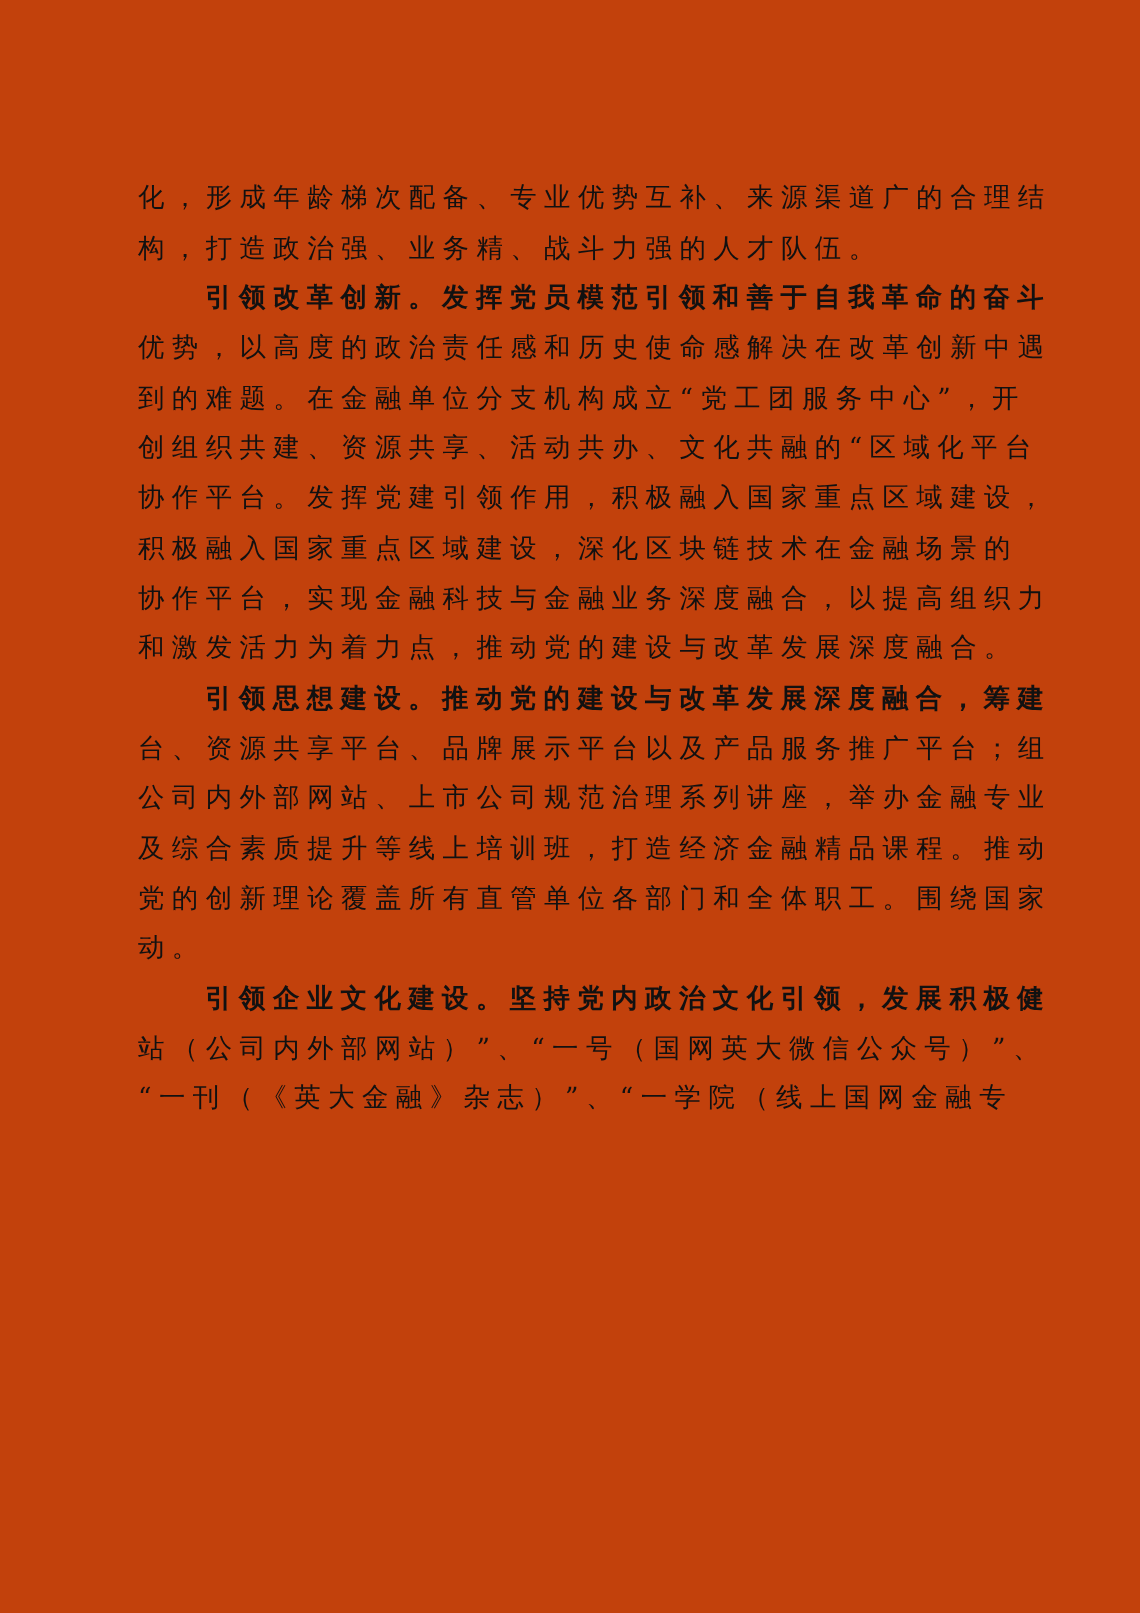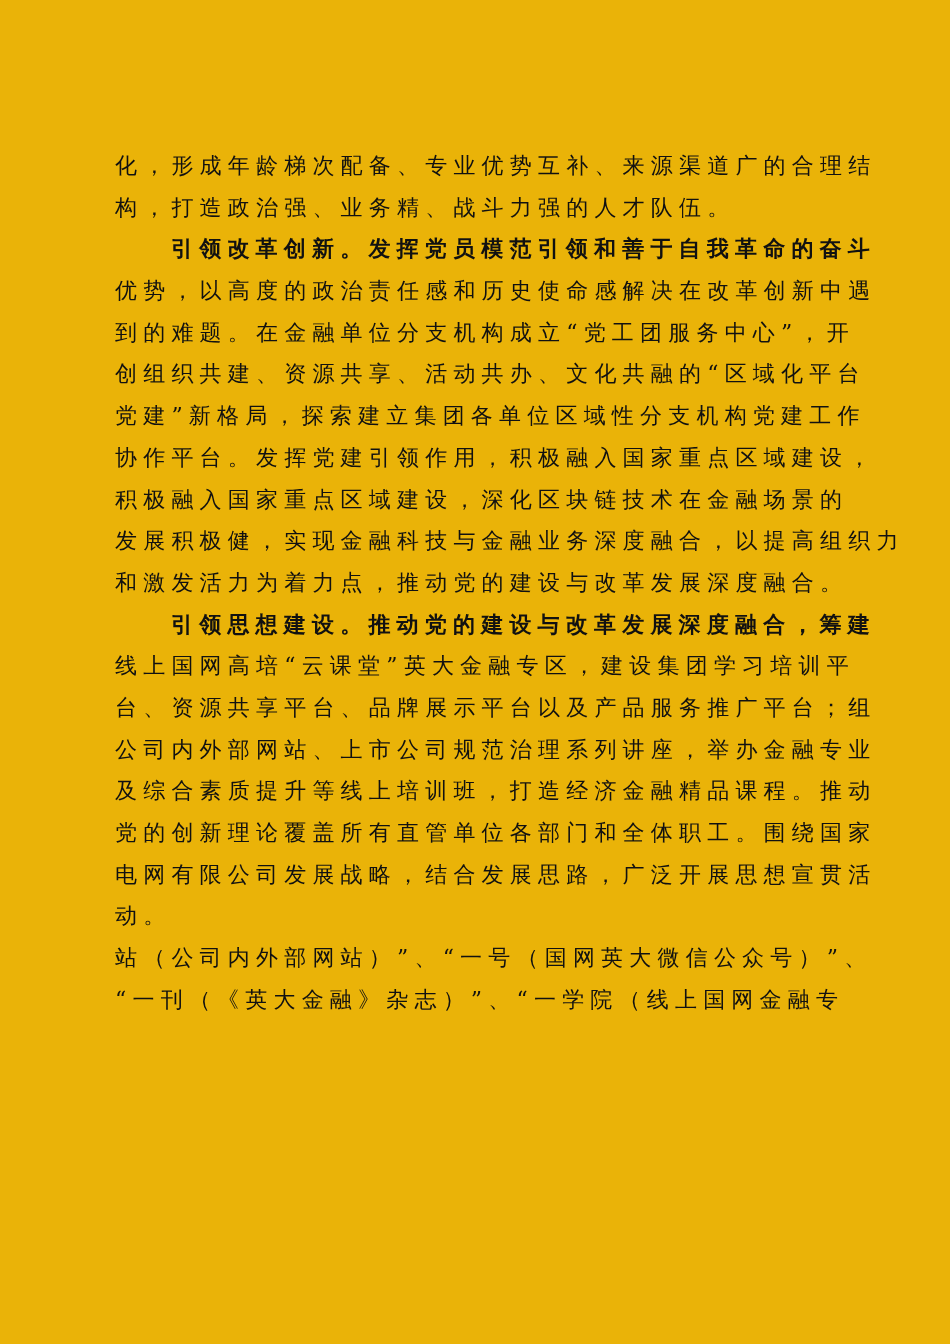--- a/index.html
+++ b/index.html
@@ -1,17 +1,17 @@
 <!DOCTYPE html>
 <html><head>
 <meta charset="utf-8">
 <style>
   html, body { margin: 0; padding: 0; background: #ffffff; }
   body { width: 950px; height: 1344px; position: relative; overflow: hidden; }
-  .page { position: absolute; left: 0; top: 0; width: 950px; height: 1344px; background: #eab308; }
+  .page { position: absolute; left: 0; top: 0; width: 950px; height: 1344px; background: #c2410c; }
   .text-block { position: absolute; left: 115px; top: 145px; width: 710px; }
   .line {
     height: 41.7px; line-height: 41.7px;
     font-family: "DejaVu Serif", "Liberation Serif", serif;
     font-size: 22px; color: #111111;
     white-space: nowrap; letter-spacing: 6.2px;
     text-align: justify; text-align-last: justify;
   }
   .line.last { text-align-last: left; }
   .line.indent { padding-left: 56px; font-weight: bold; }
@@ -25,37 +25,35 @@
     <div>
       <div class="line">化，形成年龄梯次配备、专业优势互补、来源渠道广的合理结</div>
       <div class="line last">构，打造政治强、业务精、战斗力强的人才队伍。</div>
     </div>
 
     <div>
       <div class="line indent">引领改革创新。发挥党员模范引领和善于自我革命的奋斗</div>
       <div class="line">优势，以高度的政治责任感和历史使命感解决在改革创新中遇</div>
       <div class="line">到的难题。在金融单位分支机构成立“党工团服务中心”，开</div>
       <div class="line">创组织共建、资源共享、活动共办、文化共融的“区域化平台</div>
-      <div class="line">党建”新格局，探索建立集团各单位区域性分支机构党建工作</div>
       <div class="line">协作平台。发挥党建引领作用，积极融入国家重点区域建设，</div>
       <div class="line">积极融入国家重点区域建设，深化区块链技术在金融场景的</div>
-      <div class="line">发展积极健，实现金融科技与金融业务深度融合，以提高组织力</div>
+      <div class="line">协作平台，实现金融科技与金融业务深度融合，以提高组织力</div>
       <div class="line last">和激发活力为着力点，推动党的建设与改革发展深度融合。</div>
     </div>
 
     <div>
       <div class="line indent">引领思想建设。推动党的建设与改革发展深度融合，筹建</div>
-      <div class="line">线上国网高培“云课堂”英大金融专区，建设集团学习培训平</div>
       <div class="line">台、资源共享平台、品牌展示平台以及产品服务推广平台；组</div>
       <div class="line">公司内外部网站、上市公司规范治理系列讲座，举办金融专业</div>
       <div class="line">及综合素质提升等线上培训班，打造经济金融精品课程。推动</div>
       <div class="line">党的创新理论覆盖所有直管单位各部门和全体职工。围绕国家</div>
-      <div class="line">电网有限公司发展战略，结合发展思路，广泛开展思想宣贯活</div>
       <div class="line last">动。</div>
     </div>
 
     <div>
+      <div class="line indent">引领企业文化建设。坚持党内政治文化引领，发展积极健</div>
       <div class="line">站（公司内外部网站）”、“一号（国网英大微信公众号）”、</div>
       <div class="line">“一刊（《英大金融》杂志）”、“一学院（线上国网金融专</div>
     </div>
 
   </div>
 </div>
 
 </body></html>

